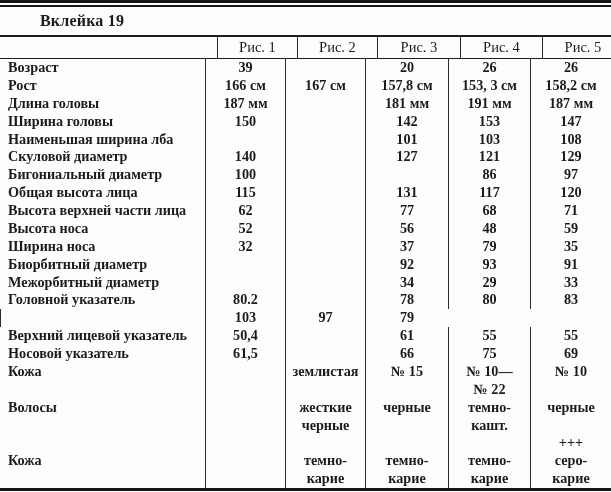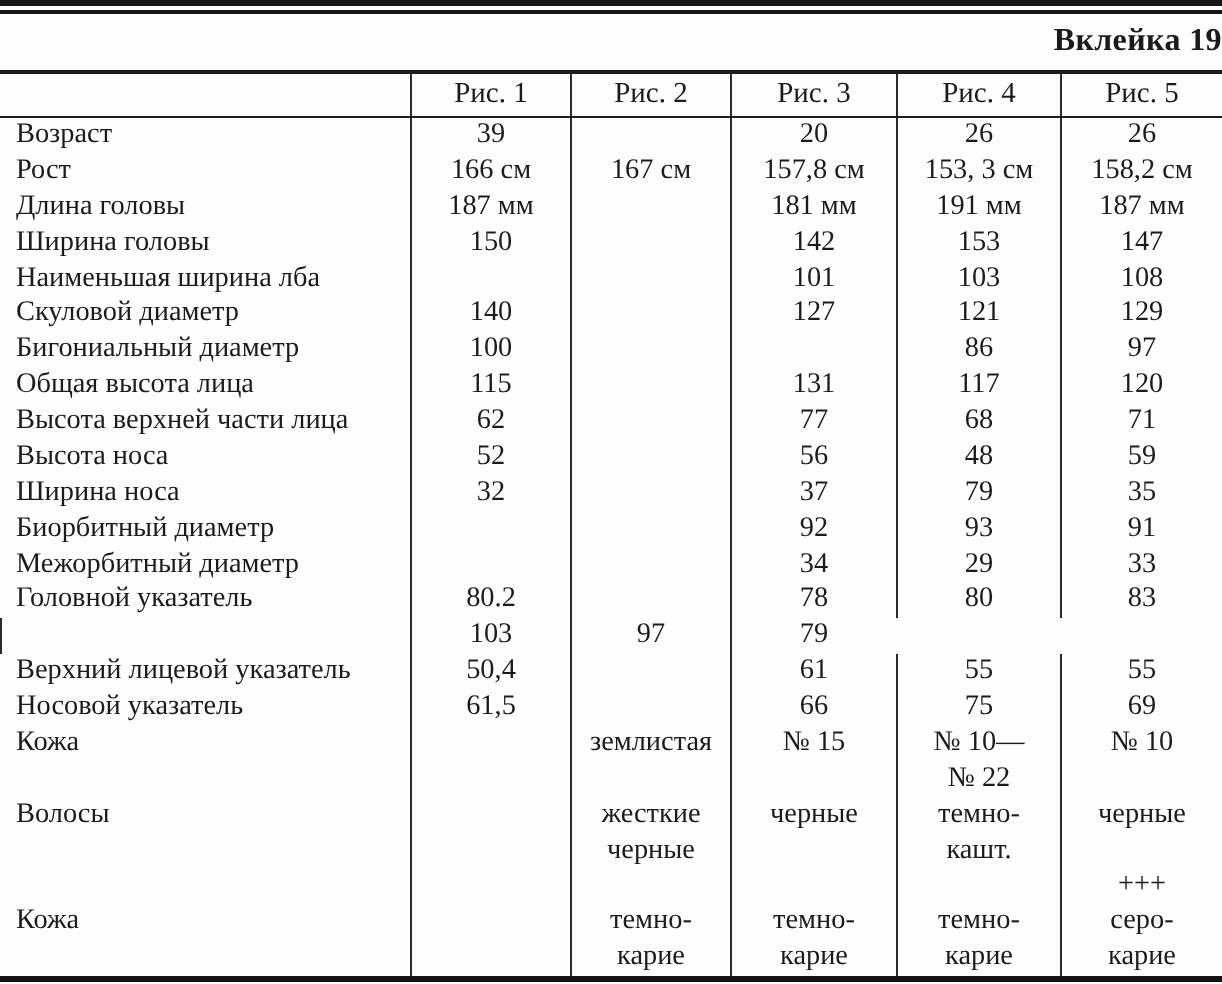--- a/index.html
+++ b/index.html
@@ -9,36 +9,36 @@
     color:#1b1b1b;
     font-family:"Liberation Serif","DejaVu Serif",serif;
     box-sizing:border-box;
     overflow:hidden;
     position:relative;
     margin:0 auto;
   }
   .top-rule{height:2px;border-top:3px solid #161616;border-bottom:2px solid #161616;background:#fdfdfd;}
   .title{
     height:28px;line-height:28px;
-    text-align:right;
+    text-align:left;
     padding-left:40px; 
     font-weight:bold;font-size:16px;
     letter-spacing:0.2px;
   }
   .rule{border-top:2px solid #1c1c1c;}
   .rule.thin{border-top:1.5px solid #1c1c1c;}
   .grid-row{
     display:grid;
     grid-template-columns:205px 80px 80px 83px 82px 81px;
   }
-  .header-row{height:21px;}
+  .header-row{height:21px;padding-left:12px;}
   .header-row .cell{
     line-height:21px;font-size:14.5px;text-align:center;
   }
-  .body .grid-row{height:17.875px;}
+  .body .grid-row{height:17.875px;font-weight:bold;}
   .body .cell{
     font-size:14.2px;line-height:17.875px;
     white-space:nowrap;overflow:hidden;
   }
   .cell{box-sizing:border-box;}
   .cell.sep{border-left:1px solid #2a2a2a;}
   .cell.label{text-align:left;padding-left:8px;}
   .cell.val{text-align:center;}
   .bottom-rule{border-top:3px solid #141414;}
 </style>

